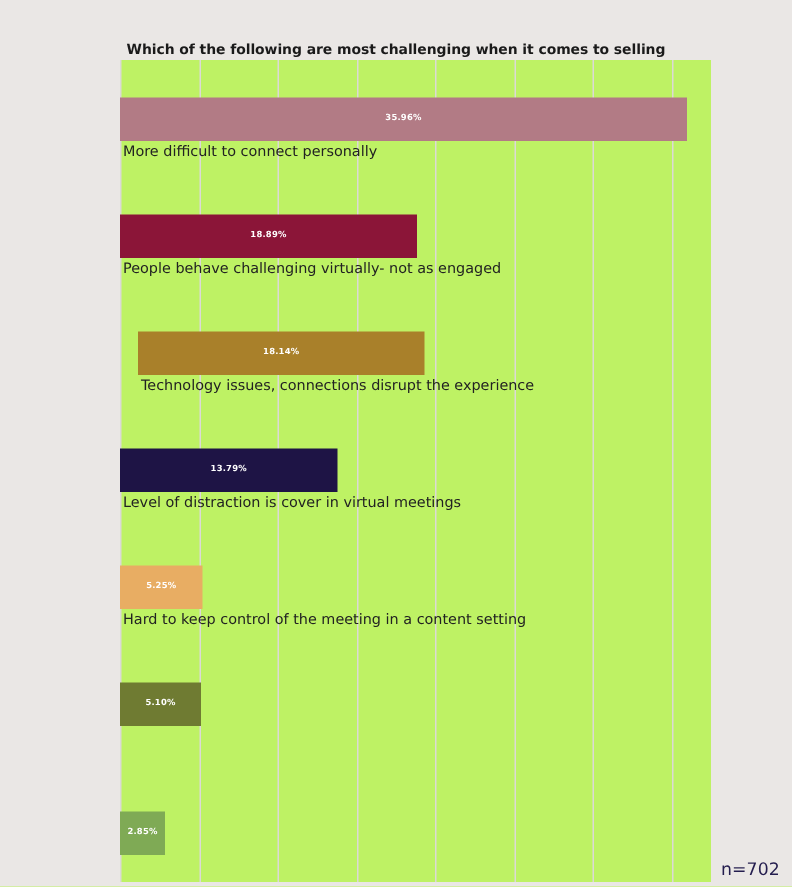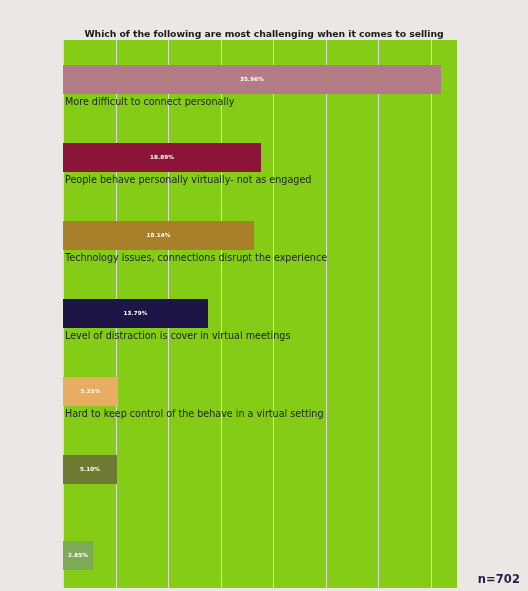--- a/index.html
+++ b/index.html
@@ -33,25 +33,25 @@
     font-weight: bold;
     color: #1a1a1a;
     line-height: 14px;
     letter-spacing: -0.05px;
     margin-top: 23px;
   }
 
   
   .plot-area {
     position: absolute;
-    left: 63px;
+    left: 80px;
     top: 40px;
     width: 394px;
     height: 548px;
-    background: #84cc16;
+    background: #bef264;
   }
 
   .gridline {
     position: absolute;
     top: 0;
     width: 1px;
     height: 548px;
     background: #dcd9d6;
   }
 
@@ -92,21 +92,21 @@
     line-height: 14.5px;
     white-space: pre-line;
   }
 
   
   .n-annotation {
     position: absolute;
     right: 8px;
     bottom: 5px;
     font-size: 11.5px;
-    font-weight: bold;
+    font-weight: normal;
     color: #241d4e;
     letter-spacing: 0.1px;
     text-align: right;
   }
 </style>
 </head>
 <body>
 
 <div id="chart-root">
 
@@ -125,39 +125,39 @@
       <div class="bar-group" style="top: 25px;">
         <div class="bar" style="width: 378px; background: rgb(178, 123, 133);">
           <div class="bar-value">35.96%</div>
         </div>
         <div class="bar-label">More difficult to connect personally</div>
       </div>
       <div class="bar-group" style="top: 103px;">
         <div class="bar" style="width: 198px; background: rgb(139, 21, 56);">
           <div class="bar-value">18.89%</div>
         </div>
-        <div class="bar-label">People behave personally virtually- not as engaged</div>
+        <div class="bar-label">People behave challenging virtually- not as engaged</div>
       </div>
-      <div class="bar-group" style="top: 181px;">
+      <div class="bar-group" style="top: 181px; margin-left: 12px;">
         <div class="bar" style="width: 191px; background: rgb(169, 128, 42);">
           <div class="bar-value">18.14%</div>
         </div>
         <div class="bar-label">Technology issues, connections disrupt the experience</div>
       </div>
       <div class="bar-group" style="top: 259px;">
         <div class="bar" style="width: 145px; background: rgb(30, 20, 69);">
           <div class="bar-value">13.79%</div>
         </div>
         <div class="bar-label">Level of distraction is cover in virtual meetings</div>
       </div>
       <div class="bar-group" style="top: 337px;">
         <div class="bar" style="width: 55px; background: rgb(232, 173, 99);">
           <div class="bar-value">5.25%</div>
         </div>
-        <div class="bar-label">Hard to keep control of the behave in a virtual setting</div>
+        <div class="bar-label">Hard to keep control of the meeting in a content setting</div>
       </div>
       <div class="bar-group" style="top: 415px;">
         <div class="bar" style="width: 54px; background: rgb(111, 123, 50);">
           <div class="bar-value">5.10%</div>
         </div>
       </div>
       <div class="bar-group" style="top: 501px;">
         <div class="bar" style="width: 30px; background: rgb(127, 170, 85);">
           <div class="bar-value">2.85%</div>
         </div>

